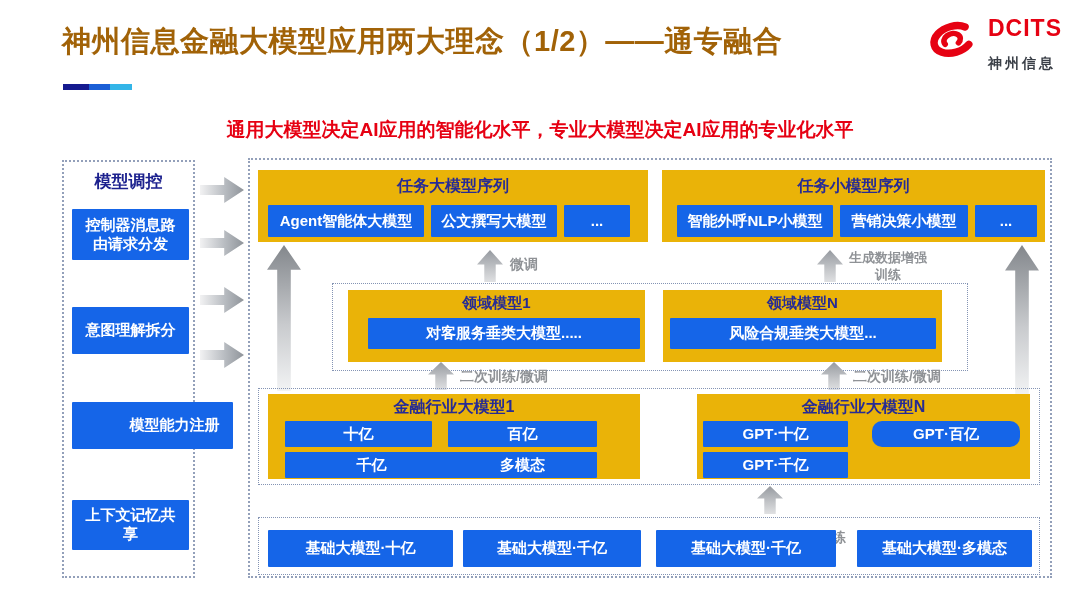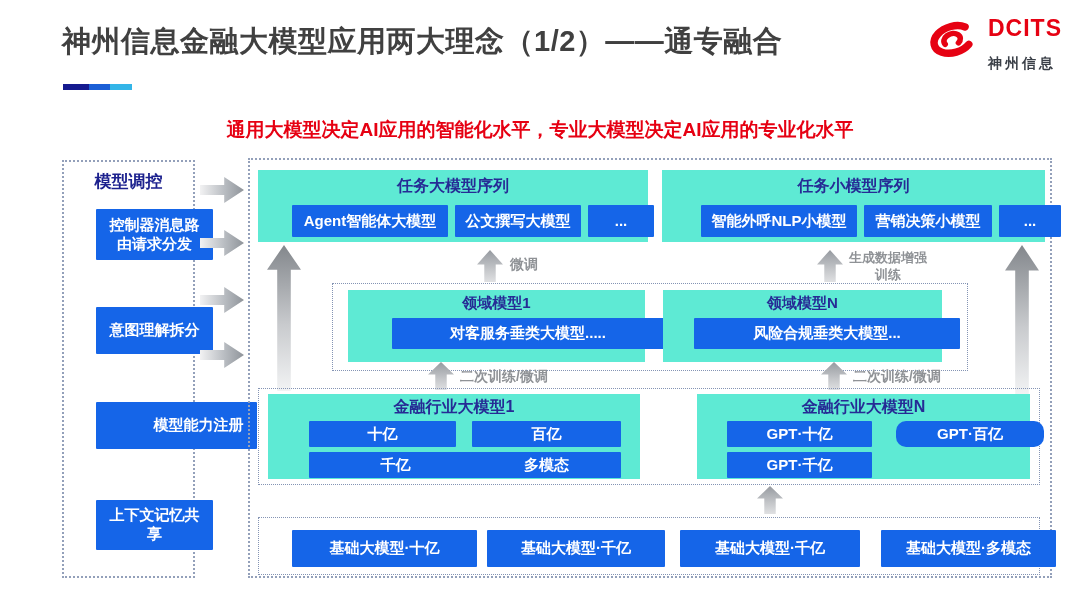--- a/index.html
+++ b/index.html
@@ -1,38 +1,38 @@
 <!DOCTYPE html>
 <html><head>
 <meta charset="utf-8">
 <style>
   html,body{margin:0;padding:0;background:#fff;}
   body{font-family:"Liberation Sans","DejaVu Sans",sans-serif;}
   .stage{position:relative;width:1080px;height:608px;background:#fff;overflow:hidden;}
 
   
-  .title{position:absolute;left:62px;top:22px;width:860px;font-size:29px;font-weight:700;color:#404040;letter-spacing:.5px;}
+  .title{position:absolute;left:62px;top:22px;width:860px;font-size:29px;font-weight:700;color:#a16207;letter-spacing:.5px;}
   .accent-bar{position:absolute;left:63px;top:84px;height:6px;display:flex;}
   .accent-bar span{display:block;height:6px;}
   .acc1{width:26px;background:#151a8f;}
   .acc2{width:21px;background:#1b5fd6;}
   .acc3{width:22px;background:#33b5e8;}
   .subtitle{position:absolute;left:120px;top:99px;width:840px;text-align:center;font-size:19px;font-weight:700;color:#e60012;margin-top:18px;}
 
   .logo{position:absolute;right:18px;top:16px;display:flex;align-items:center;gap:8px;}
   .logo-text{display:flex;flex-direction:column;line-height:1.05;}
   .logo-brand{font-size:23px;font-weight:700;color:#e60213;letter-spacing:1px;}
   .logo-company{font-size:14px;font-weight:700;color:#3a3f47;letter-spacing:3px;margin-top:16px;}
 
   
   .dotted{border:2px dotted #93a0ba;}
   .dotted-thin{border:1px dotted #8494b4;}
-  .group-bg{position:absolute;background:#5eead4;}
+  .group-bg{position:absolute;background:#eab308;}
   .grp-title{position:absolute;width:100%;text-align:center;font-size:16px;font-weight:700;color:#262b95;}
-  .btn{position:absolute;background:#1565e8;color:#fff;font-weight:700;font-size:15px;display:flex;align-items:center;justify-content:center;text-align:center;line-height:1.25;border-radius:1px;margin-left:24px;}
+  .btn{position:absolute;background:#1565e8;color:#fff;font-weight:700;font-size:15px;display:flex;align-items:center;justify-content:center;text-align:center;line-height:1.25;border-radius:1px;}
   .glabel{position:absolute;color:#8f9296;font-weight:700;font-size:14px;white-space:nowrap;}
 
   
   .sidebar{position:absolute;left:62px;top:160px;width:133px;height:418px;box-sizing:border-box;}
   .sidebar-title{position:absolute;left:0;top:8px;width:100%;text-align:center;font-size:17px;font-weight:700;color:#1c218e;}
 
   
   .arrow-right{position:absolute;width:44px;height:26px;background:linear-gradient(90deg,#f2f2f3 0%,#b9bdc2 55%,#8f949a 100%);clip-path:polygon(0% 31%,55% 31%,55% 0%,100% 50%,55% 100%,55% 69%,0% 69%);}
   .arrow-up-tall{position:absolute;width:34px;background:linear-gradient(180deg,#83878c 0%,#c9cbce 55%,#f2f3f4 100%);clip-path:polygon(50% 0%,100% 17%,70% 17%,70% 100%,30% 100%,30% 17%,0% 17%);}
   .arrow-up-small{position:absolute;width:26px;height:32px;background:linear-gradient(180deg,#969aa0 0%,#c4c6c9 60%,#dfe0e2 100%);clip-path:polygon(50% 0%,100% 45%,72% 45%,72% 100%,28% 100%,28% 45%,0% 45%);}

